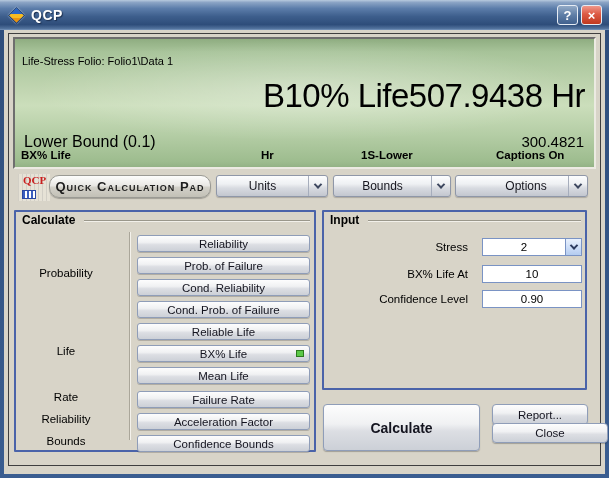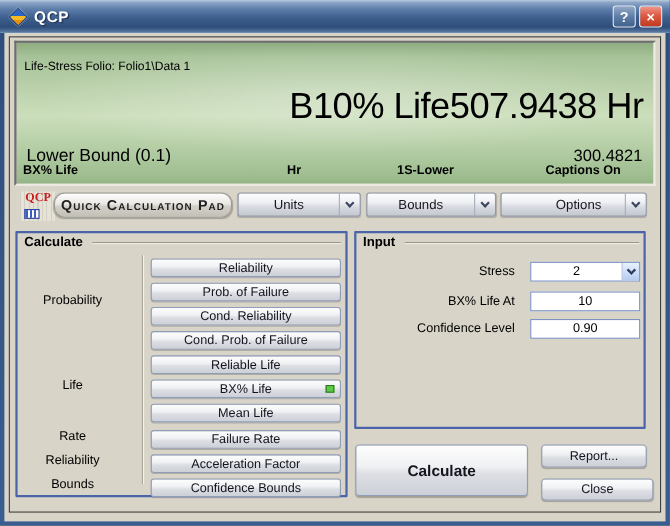--- a/index.html
+++ b/index.html
@@ -149,21 +149,21 @@
     position:absolute;
     border:1px solid #8f9db8; border-radius:4px;
     background:linear-gradient(180deg,#fdfdfd 0%,#f0f1f3 42%,#dcdee3 58%,#ccd0d7 100%);
     display:flex; align-items:center; justify-content:center;
     font-size:11.5px; color:#14141f;
     box-shadow:0 1px 1px rgba(0,0,0,.25);
     font-family:"Liberation Sans", sans-serif;
   }
   .btn-calculate { left:314px; top:370px; width:157px; height:47px; font-size:14px; font-weight:bold; }
   .btn-report    { left:483px; top:370px; width:96px;  height:21px; }
-  .btn-close     { left:483px; top:401px; width:102px;  height:20px; }
+  .btn-close     { left:483px; top:389px; width:116px;  height:20px; }
 </style>
 </head>
 <body>
 
 <div class="window">
 
   <div class="titlebar">
     <div class="app-icon"></div>
     <div class="title-text">QCP</div>
     <div class="titlebar-spacer"></div>

